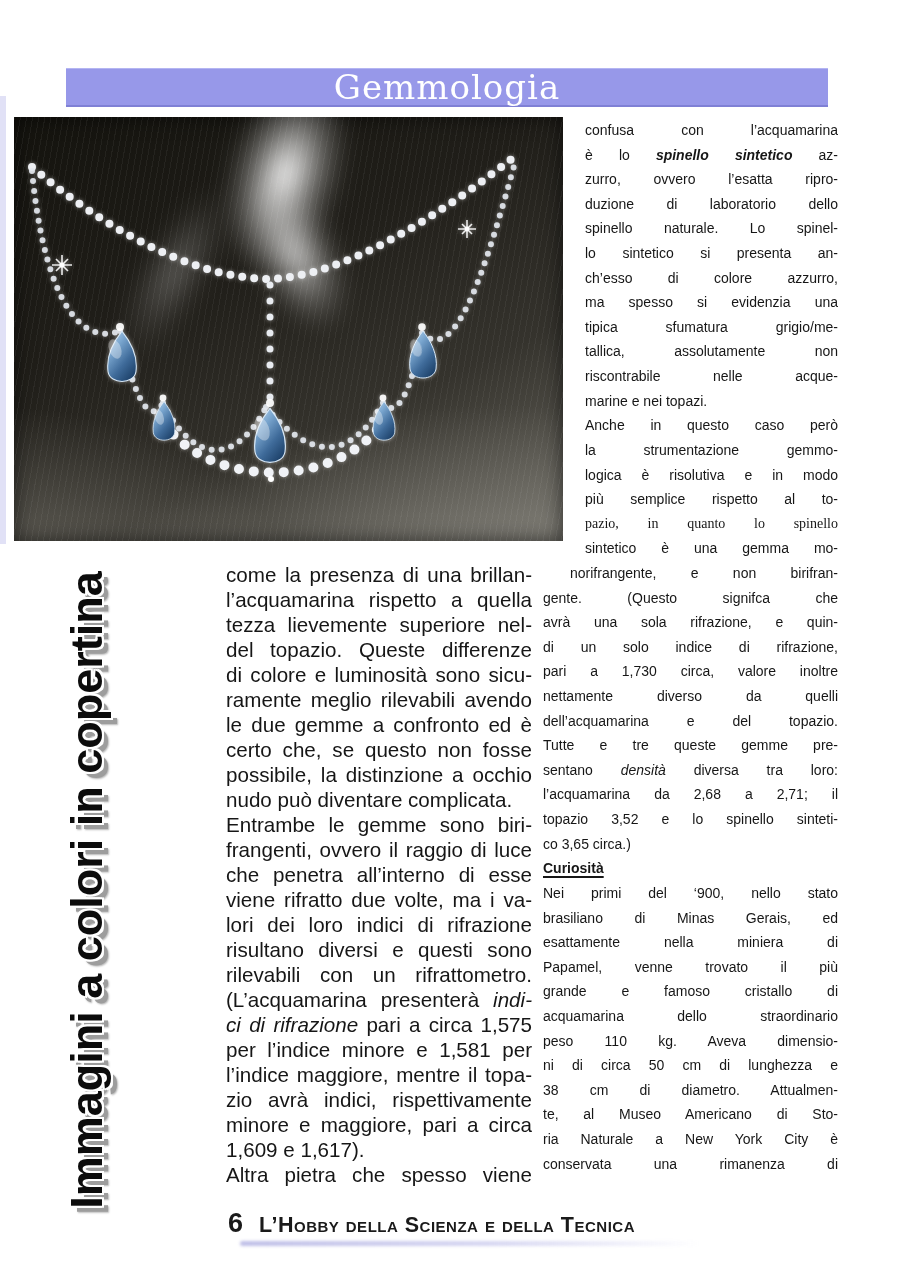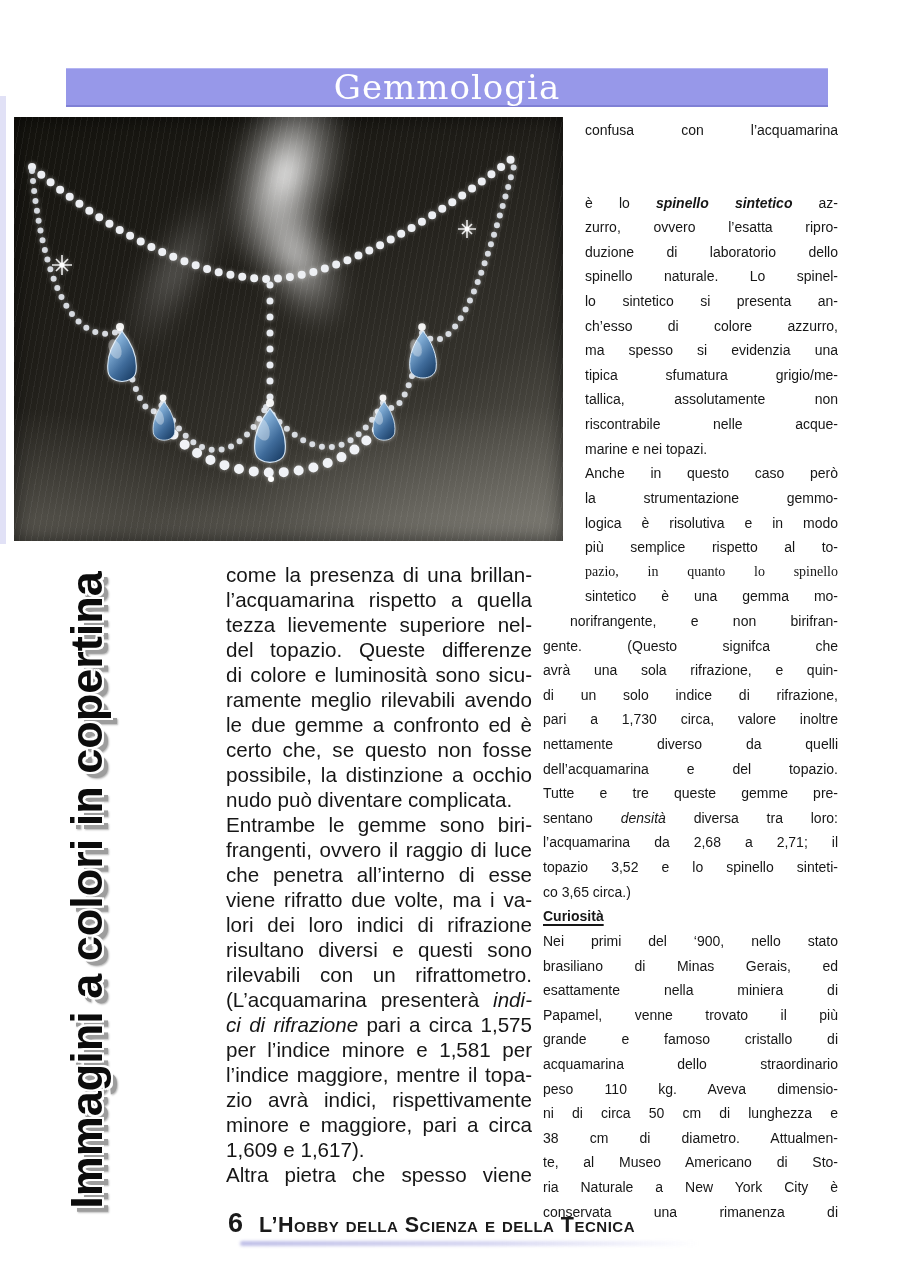--- a/index.html
+++ b/index.html
@@ -156,21 +156,21 @@
       <div class="line"><span class="i">ci di rifrazione</span><span> pari a circa 1,575</span></div>
       <div class="line"><span>per l’indice minore e 1,581 per</span></div>
       <div class="line"><span>l’indice maggiore, mentre il topa-</span></div>
       <div class="line"><span>zio avrà indici, rispettivamente</span></div>
       <div class="line"><span>minore e maggiore, pari a circa</span></div>
       <div class="line nj"><span>1,609 e 1,617).</span></div>
       <div class="line"><span>Altra pietra che spesso viene</span></div>
     </div>
   <div class="col col-right">
       <div class="line" style="padding-left: 42px;"><span>confusa con l’acquamarina</span></div>
-      <div class="line" style="padding-left: 42px; margin-top: 48px;"><span>è lo </span><span class="b i">spinello sintetico</span><span> az-</span></div>
+      <div class="line" style="padding-left: 42px;"><span>è lo </span><span class="b i">spinello sintetico</span><span> az-</span></div>
       <div class="line" style="padding-left: 42px;"><span>zurro, ovvero l’esatta ripro-</span></div>
       <div class="line" style="padding-left: 42px;"><span>duzione di laboratorio dello</span></div>
       <div class="line" style="padding-left: 42px;"><span>spinello naturale. Lo spinel-</span></div>
       <div class="line" style="padding-left: 42px;"><span>lo sintetico si presenta an-</span></div>
       <div class="line" style="padding-left: 42px;"><span>ch’esso di colore azzurro,</span></div>
       <div class="line" style="padding-left: 42px;"><span>ma spesso si evidenzia una</span></div>
       <div class="line" style="padding-left: 42px;"><span>tipica sfumatura grigio/me-</span></div>
       <div class="line" style="padding-left: 42px;"><span>tallica, assolutamente non</span></div>
       <div class="line" style="padding-left: 42px;"><span>riscontrabile nelle acque-</span></div>
       <div class="line nj" style="padding-left: 42px;"><span>marine e nei topazi.</span></div>

